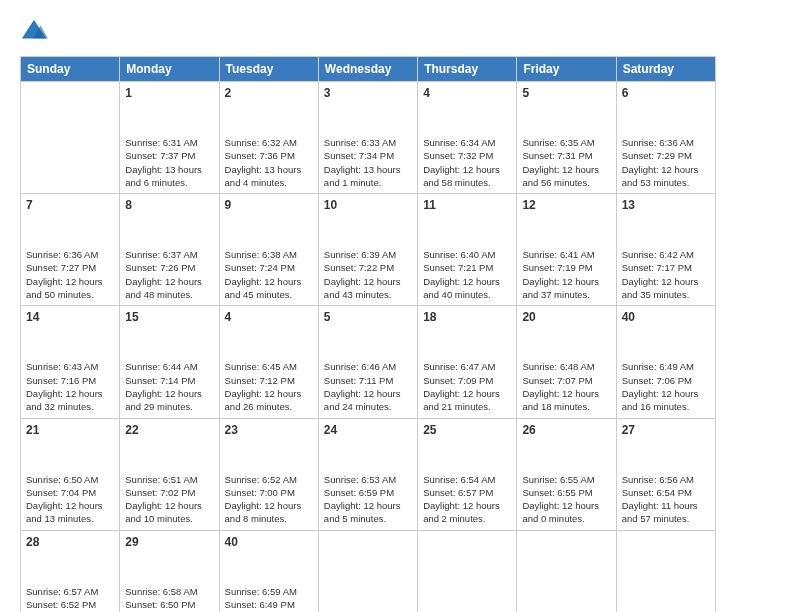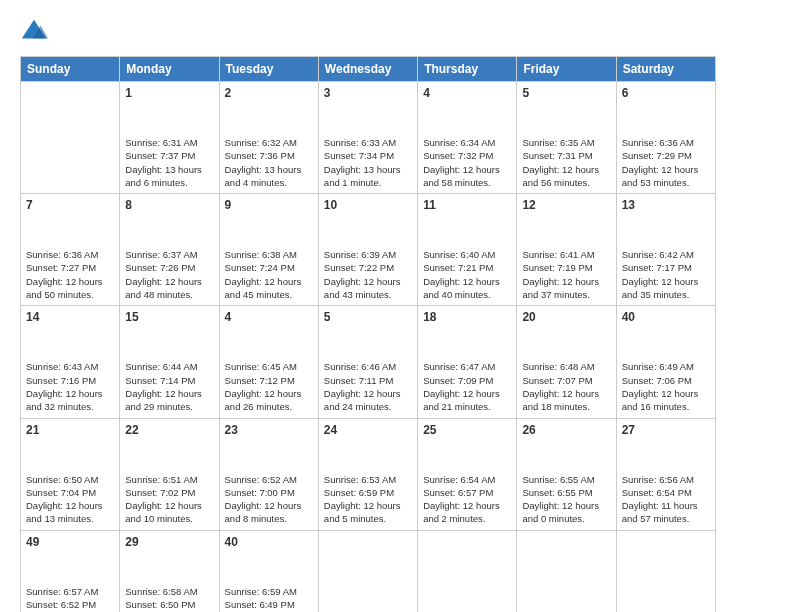--- a/index.html
+++ b/index.html
@@ -345,21 +345,21 @@
           <span class="day-number">27</span>
           <div class="day-info">
             Sunrise: 6:56 AM<br>
             Sunset: 6:54 PM<br>
             Daylight: 11 hours and 57 minutes.
           </div>
         </td>
         </tr>
         <tr>
           <td>
-          <span class="day-number">49</span>
+          <span class="day-number">28</span>
           <div class="day-info">
             Sunrise: 6:57 AM<br>
             Sunset: 6:52 PM<br>
             Daylight: 11 hours and 54 minutes.
           </div>
         </td>
           <td>
           <span class="day-number">29</span>
           <div class="day-info">
             Sunrise: 6:58 AM<br>

